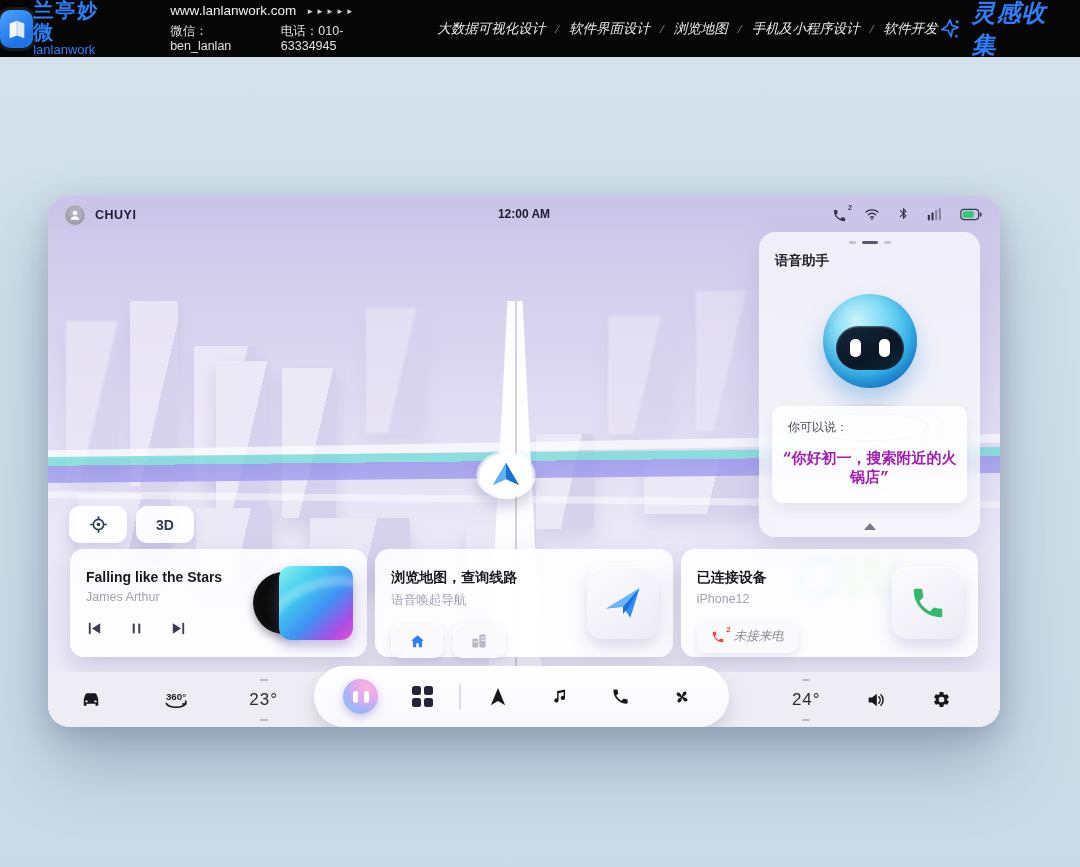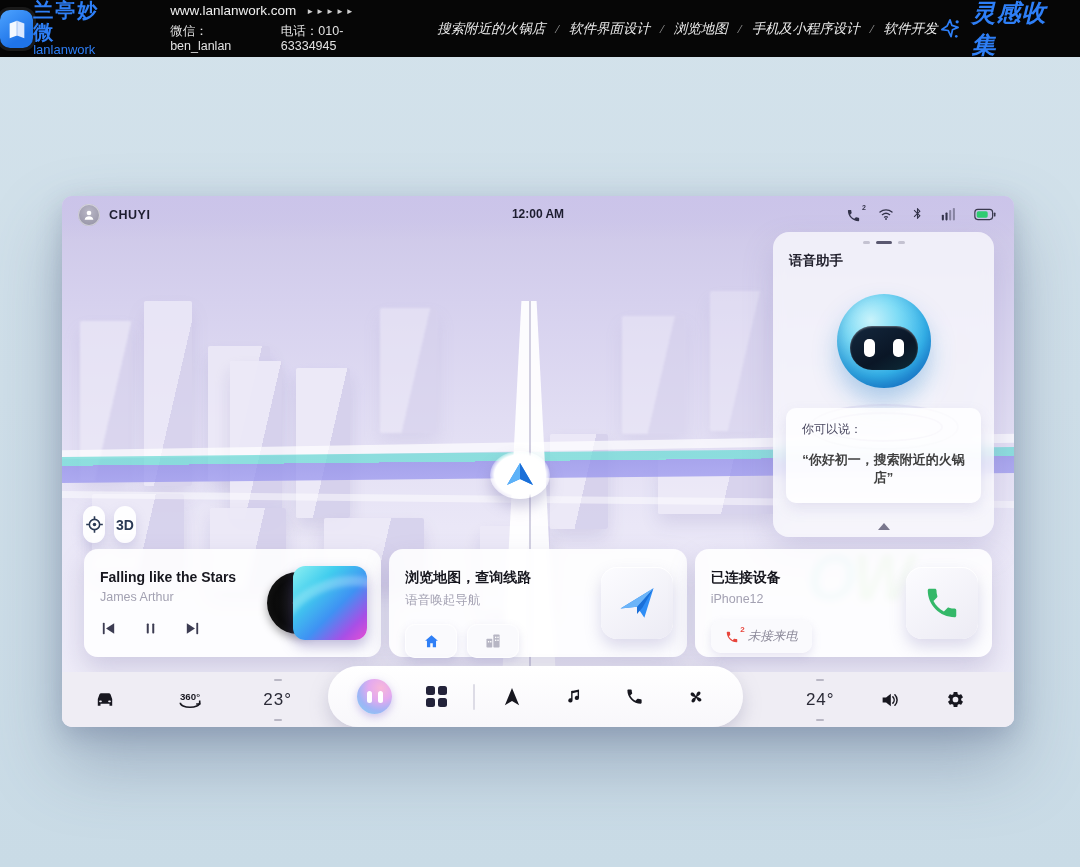--- a/index.html
+++ b/index.html
@@ -16,21 +16,21 @@
   .contact-block { margin-left:60px; display:flex; flex-direction:column; gap:4px; line-height:1.2; }
   .contact-top { color:#efefef; font-size:13.5px; display:flex; gap:10px; align-items:center; }
   .arrows { color:#cfcfcf; font-size:8px; letter-spacing:2px; }
   .contact-bottom { color:#e2e2e2; font-size:12.5px; display:flex; gap:26px; }
   .services { margin-left:55px; display:flex; align-items:center; gap:10px; color:#ececec; font-size:13.5px; font-family:"Liberation Serif", serif; font-style:italic; white-space:nowrap; }
   .svc-sep { color:#9a9a9a; }
   .collect-block { margin-left:auto; margin-right:22px; display:flex; align-items:center; gap:8px; }
   .collect-label { color:#2e7ff7; font-size:24px; font-weight:700; font-family:"Liberation Serif", serif; font-style:italic; letter-spacing:1px; }
 
   
-  .car-window { position:absolute; left:62px; top:196px; width:952px; height:531px; border-radius:10px; overflow:hidden; box-shadow:0 35px 70px rgba(80,95,130,.38), 0 8px 24px rgba(80,95,130,.25); background:#e6e3f4; }
+  .car-window { position:absolute; left:48px; top:196px; width:952px; height:531px; border-radius:22px; overflow:hidden; box-shadow:0 35px 70px rgba(80,95,130,.38), 0 8px 24px rgba(80,95,130,.25); background:#e6e3f4; }
 
   
   .map { position:absolute; inset:0; background:linear-gradient(180deg,#ccc6e7 0%,#d6d1ee 20%,#e1ddf3 42%,#eae7f7 62%,#f0eef9 100%); }
   .bldg { position:absolute; background:linear-gradient(103deg,#edeaf8 58%,#d6d1ec 58%); box-shadow:0 10px 18px rgba(150,145,195,.28); border-radius:2px; }
   .bldg.haze { filter:blur(1px); }
   .river { position:absolute; left:0; top:256px; width:100%; height:26px; background:linear-gradient(180deg,#6fdcd6 0%,#6fdcd6 34%,#918ee9 34%,#9a97ee 100%); opacity:.75; transform:skewY(-.6deg); }
   .road-h { position:absolute; left:0; width:100%; background:rgba(255,255,255,.8); }
   .road-v { position:absolute; left:372px; top:105px; width:190px; height:371px; background:rgba(255,255,255,.92); clip-path:polygon(46% 0,54% 0,64% 100%,36% 100%); }
   .road-v .lane { position:absolute; top:0; bottom:0; width:2px; background:rgba(205,203,222,.9); left:50%; }
   .nav-marker { position:absolute; left:428px; top:255px; width:60px; height:48px; background:radial-gradient(ellipse at center,#ffffff 60%,rgba(255,255,255,0) 75%); border-radius:50%; display:flex; align-items:center; justify-content:center; box-shadow:0 8px 14px rgba(120,115,170,.35); z-index:4; }
@@ -62,26 +62,26 @@
   .vp-title { position:absolute; left:16px; top:20px; font-size:13.5px; font-weight:700; color:#22212e; }
   .robot { position:absolute; left:50%; top:62px; transform:translateX(-50%); width:94px; height:94px; border-radius:50%; background:radial-gradient(circle at 36% 28%,#c9f3fb 0%,#7fdcf6 30%,#36b4ea 62%,#1b7fd2 85%,#1565b4 100%); box-shadow:0 14px 24px rgba(40,130,200,.35), inset 0 -8px 16px rgba(10,80,160,.35); }
   .visor { position:absolute; left:50%; top:34%; transform:translateX(-50%); width:68px; height:44px; border-radius:24px; background:linear-gradient(150deg,#14283e 0%,#0a1626 60%,#0d2c38 100%); box-shadow:inset 0 1px 2px rgba(255,255,255,.35); display:flex; align-items:center; justify-content:center; gap:18px; }
   .eye { width:11px; height:18px; border-radius:5px; background:#ffffff; }
   .ripples { position:absolute; left:50%; top:172px; transform:translateX(-50%); width:150px; height:46px; }
   .ripples i { position:absolute; border-radius:50%; border:2px solid rgba(190,185,225,.45); }
   .ripples i:nth-child(1){ left:14px; top:8px; width:120px; height:30px; }
   .ripples i:nth-child(2){ left:0; top:0; width:150px; height:46px; border-color:rgba(190,185,225,.25); }
   .vp-suggest { position:absolute; left:13px; right:13px; bottom:34px; background:rgba(255,255,255,.82); border-radius:10px; box-shadow:0 6px 14px rgba(140,135,190,.18); padding:13px 10px 16px; }
   .vp-hint { font-size:12px; color:#4a4860; padding-left:6px; }
-  .vp-quote { margin-top:13px; font-size:13px; font-weight:700; color:#404040; text-align:center; }
+  .vp-quote { margin-top:13px; font-size:15px; font-weight:700; color:#a21caf; text-align:center;font-family:Liberation Mono, monospace; }
   .vp-tail { position:absolute; bottom:7px; left:50%; transform:translateX(-50%); width:0; height:0; border-left:6px solid transparent; border-right:6px solid transparent; border-bottom:7px solid #5a5870; opacity:.8; }
 
   
   .map-btns { position:absolute; left:21px; top:310px; z-index:10; display:flex; gap:9px; }
-  .map-btn { width:22px; height:37px; border-radius:11px; background:rgba(255,255,255,.92); box-shadow:0 6px 12px rgba(140,135,190,.28); display:flex; align-items:center; justify-content:center; color:#2b3a55; font-size:14px; font-weight:700; cursor:pointer; }
+  .map-btn { width:58px; height:37px; border-radius:11px; background:rgba(255,255,255,.92); box-shadow:0 6px 12px rgba(140,135,190,.28); display:flex; align-items:center; justify-content:center; color:#2b3a55; font-size:14px; font-weight:700; cursor:pointer; }
 
   
   .cards { position:absolute; left:22px; top:353px; width:908px; height:108px; z-index:10; display:flex; gap:8px; }
   .card { position:relative; flex:1 1 0; background:rgba(255,255,255,.88); border-radius:14px; box-shadow:0 12px 26px rgba(125,120,170,.28); padding:20px 16px 14px; backdrop-filter:blur(3px); }
   .card-title { font-size:14px; font-weight:700; color:#17171f; white-space:nowrap; }
   .card-sub { font-size:12.5px; color:#a3a1b2; margin-top:5px; white-space:nowrap; }
   .tile { position:absolute; right:14px; top:18px; width:72px; height:72px; border-radius:16px; background:linear-gradient(145deg,#fcfcff 0%,#ecebf4 100%); box-shadow:0 8px 16px rgba(140,135,190,.30), inset 0 1px 0 #fff; display:flex; align-items:center; justify-content:center; }
 
   
   .controls { display:flex; align-items:center; gap:26px; margin-top:16px; color:#3c3c52; }
@@ -140,21 +140,21 @@
     <div class="contact-top">
       <span>www.lanlanwork.com</span>
       <span class="arrows">►►►►►</span>
     </div>
     <div class="contact-bottom">
       <span>微信：ben_lanlan</span>
       <span>电话：010-63334945</span>
     </div>
   </div>
   <div class="services">
-    <span>搜索附近的火锅店</span>
+    <span>大数据可视化设计</span>
     <span class="svc-sep">/</span>
     <span>软件界面设计</span>
     <span class="svc-sep">/</span>
     <span>浏览地图</span>
     <span class="svc-sep">/</span>
     <span>手机及小程序设计</span>
     <span class="svc-sep">/</span>
     <span>软件开发</span>
   </div>
   <div class="collect-block">

